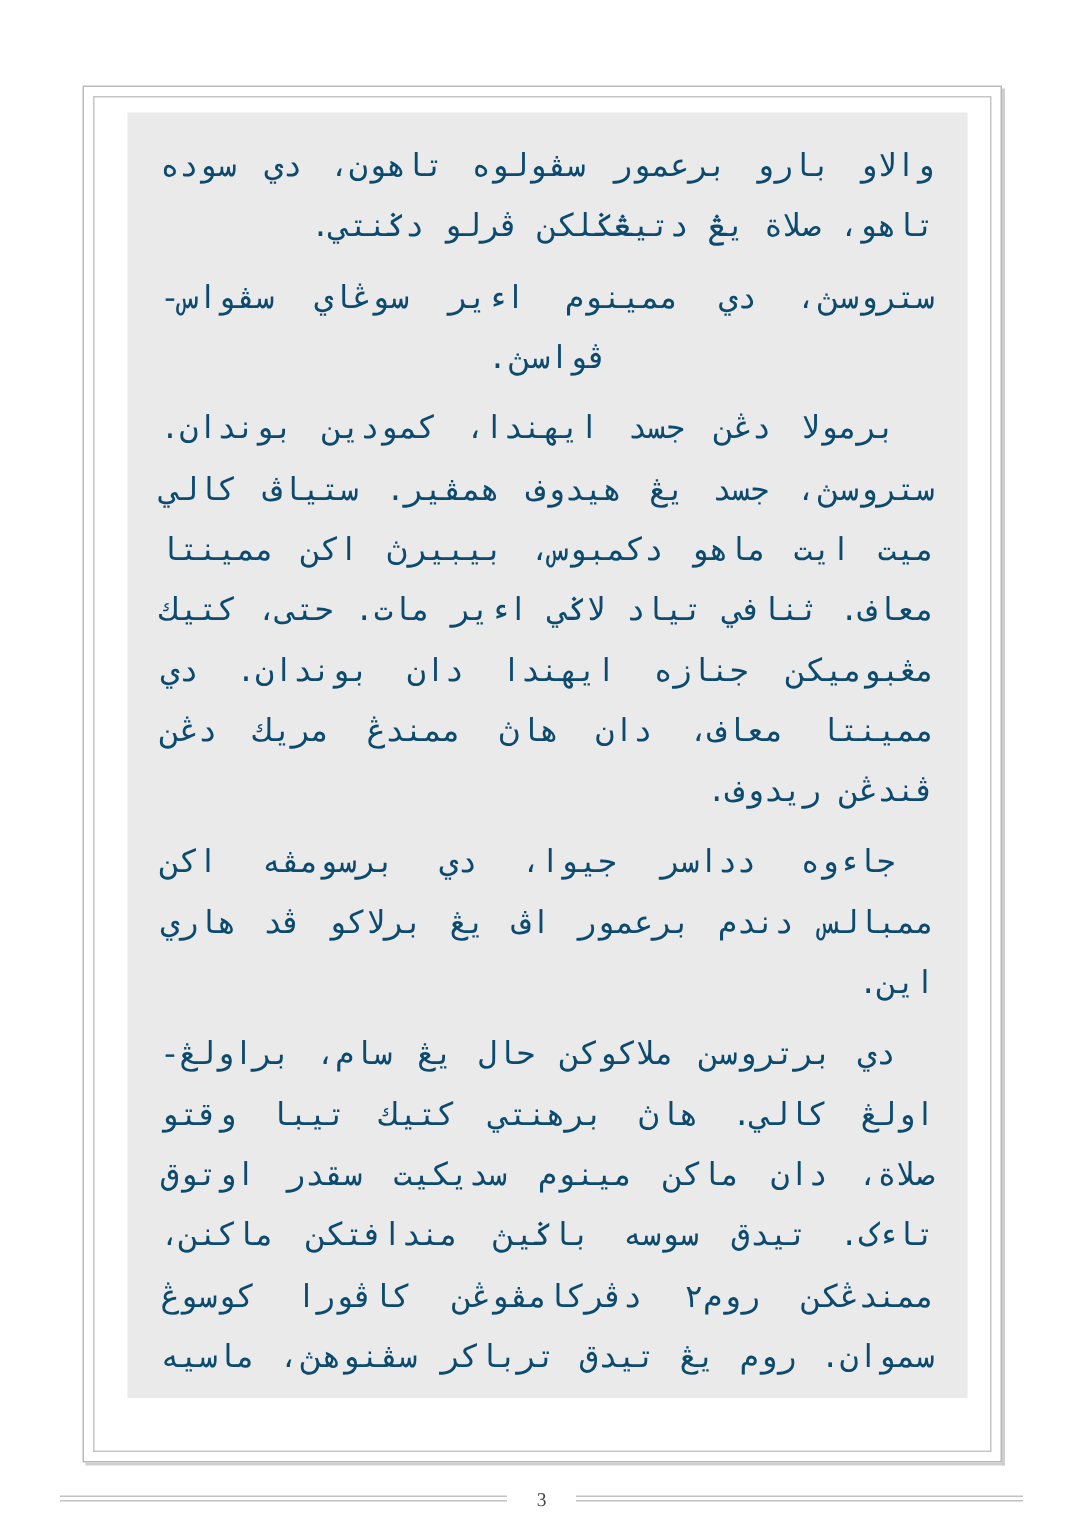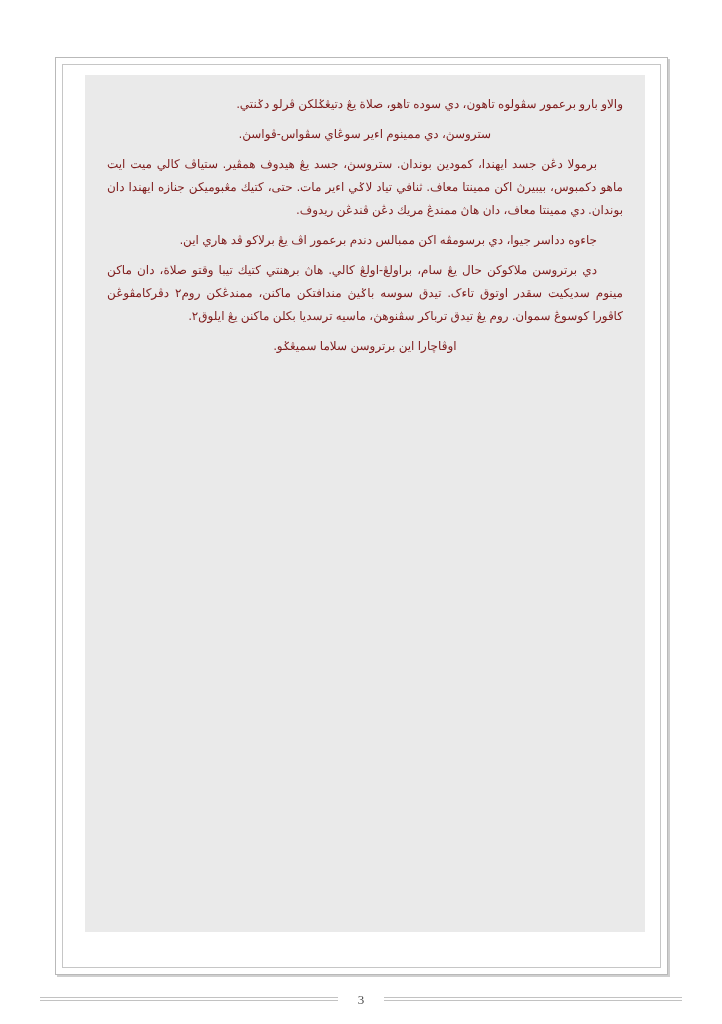--- a/index.html
+++ b/index.html
@@ -69,24 +69,24 @@
     background: #eaeaea;
     box-sizing: border-box;
     padding: 18px 22px 10px 22px;
     overflow: hidden;
   }
 
   .body-text {
     direction: rtl;
     text-align: justify;
     text-align-last: right;
-    font-family: Liberation Sans, sans-serif;
-    font-size: 12px;
+    font-family: Liberation Mono, monospace;
+    font-size: 21px;
     line-height: 1.92;
-    color: #7f1d1d;
+    color: #0c4a6e;
     -webkit-font-smoothing: antialiased;
   }
 
   .para {
     margin: 0 0 2px 0;
     text-indent: 26px;
     direction: rtl;
     text-align: justify;
     text-align-last: right;
   }

